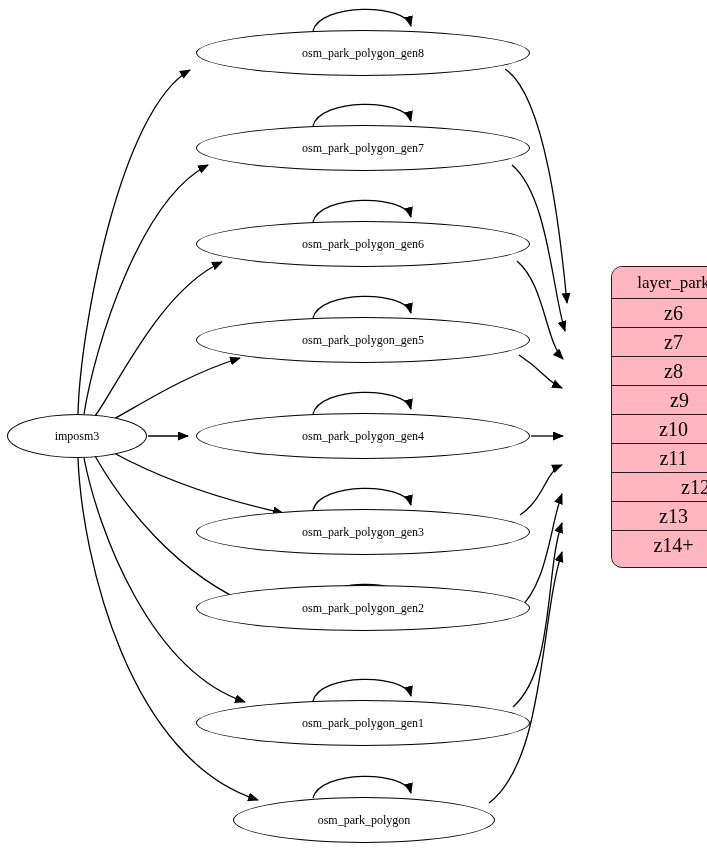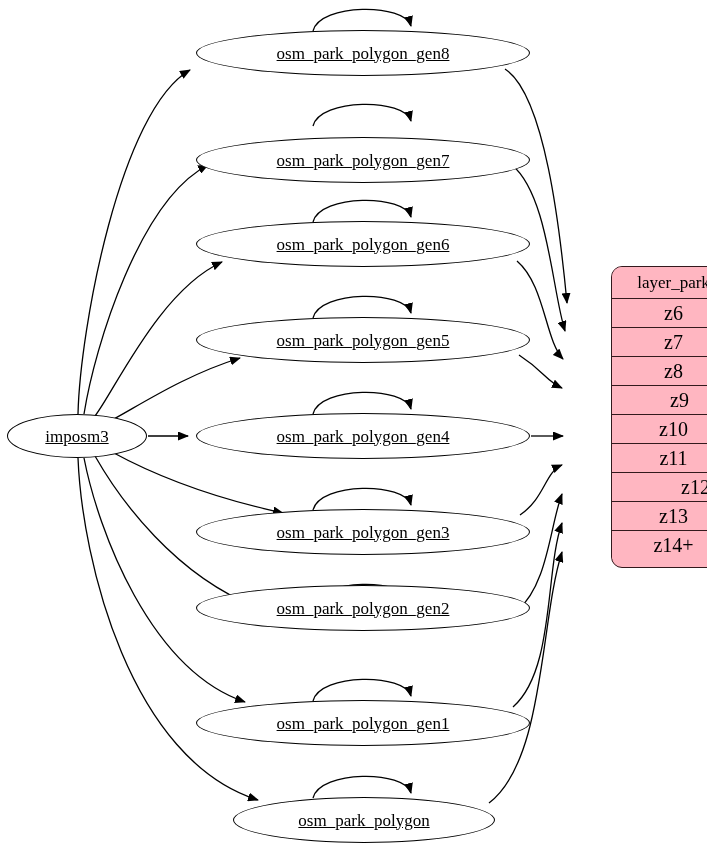--- a/index.html
+++ b/index.html
@@ -2,21 +2,21 @@
 <html><head>
 <meta charset="utf-8">
 <title>osm park polygon generalization graph</title>
 <style>
   html,body{margin:0;padding:0;background:#ffffff;}
   body{font-family:"Liberation Serif","DejaVu Serif",serif;}
   #canvas{position:relative;width:707px;height:851px;overflow:hidden;background:#fff;}
   #edges{position:absolute;left:0;top:0;width:707px;height:851px;}
   .node{position:absolute;transform:translate(-50%,-50%);display:flex;align-items:center;justify-content:center;}
   .ellipse-node{border:1px solid #000;border-radius:50%;background:#fff;box-sizing:border-box;}
-  .ellipse-node .lbl{font-size:17px;color:#000;white-space:nowrap;line-height:1;font-family:"Liberation Serif","DejaVu Serif",serif;text-decoration:underline;}
+  .ellipse-node .lbl{font-size:12px;color:#000;white-space:nowrap;line-height:1;font-family:"Liberation Serif","DejaVu Serif",serif;}
   .record{position:absolute;box-sizing:border-box;border:1px solid #33191d;border-radius:11px;overflow:hidden;background:#ffb6c1;}
   .rrow{box-sizing:border-box;display:flex;align-items:center;justify-content:center;
         font-size:20px;color:#000;border-bottom:1px solid #33191d;background:#ffb6c1;
         font-family:"Liberation Serif","DejaVu Serif",serif;line-height:1;}
   .rrow:last-child{border-bottom:none;}
 </style>
 </head>
 <body>
 
 <div id="canvas">
@@ -63,21 +63,21 @@
     </g>
   </svg>
 
   <div class="node ellipse-node" style="left:77px;top:436px;width:140px;height:44px;">
     <span class="lbl">imposm3</span>
   </div>
 
   <div class="node ellipse-node" style="left:363px;top:53px;width:334px;height:46px;">
     <span class="lbl">osm_park_polygon_gen8</span>
   </div>
-  <div class="node ellipse-node" style="left:363px;top:160px;width:334px;height:46px;">
+  <div class="node ellipse-node" style="left:363px;top:148px;width:334px;height:46px;">
     <span class="lbl">osm_park_polygon_gen7</span>
   </div>
   <div class="node ellipse-node" style="left:363px;top:244px;width:334px;height:46px;">
     <span class="lbl">osm_park_polygon_gen6</span>
   </div>
   <div class="node ellipse-node" style="left:363px;top:340px;width:334px;height:46px;">
     <span class="lbl">osm_park_polygon_gen5</span>
   </div>
   <div class="node ellipse-node" style="left:363px;top:436px;width:334px;height:46px;">
     <span class="lbl">osm_park_polygon_gen4</span>

